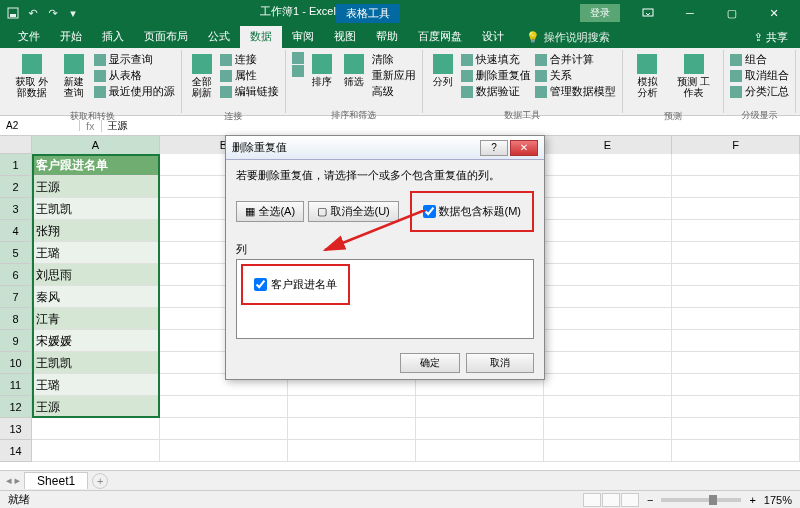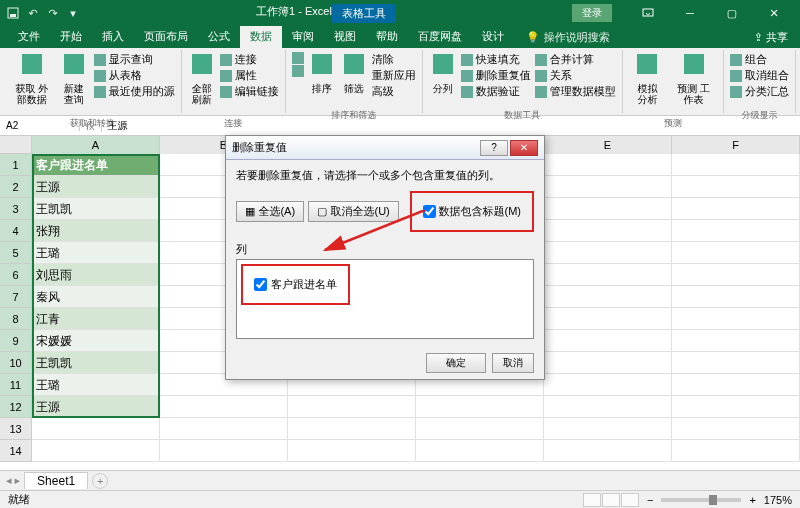--- a/index.html
+++ b/index.html
@@ -5,31 +5,31 @@
 *{margin:0;padding:0;box-sizing:border-box;font-family:"Microsoft YaHei",Arial,sans-serif;font-size:11px}
 body{background:#fff;width:800px;height:508px;overflow:hidden;position:relative}
 .titlebar{height:26px;background:#0d6f3e;display:flex;align-items:center;color:#fff;padding:0 6px}
 .qat{display:flex;gap:6px;align-items:center}
 .qat-ic{width:14px;height:14px;display:flex;align-items:center;justify-content:center;cursor:pointer;opacity:.9}
 .title-center{flex:1;text-align:center;display:flex;justify-content:center;}
 .title-txt{color:#fff;font-size:11px}
 .context-tab{background:#0369a1;padding:2px 10px}
 .win-btns{display:flex;gap:2px}
 .win-btn{width:40px;height:20px;display:flex;align-items:center;justify-content:center;cursor:pointer;color:#fff}
-.login-btn{background:#5aa574;padding:2px 10px;margin-right:16px;font-size:10px}
+.login-btn{background:#5aa574;padding:2px 10px;margin-right:8px;font-size:10px}
 .ribbon-tabs{height:22px;background:#0d6f3e;display:flex;color:#fff;padding-left:8px;align-items:stretch}
 .rtab{padding:3px 10px;cursor:pointer;font-size:11px}
 .rtab.active{background:#f0f0f0;color:#0d6f3e}
 .tell-me{margin-left:12px;display:flex;align-items:center;gap:4px;opacity:.9}
 .share{margin-left:auto;padding:3px 12px;display:flex;align-items:center;gap:3px}
 .ribbon{height:68px;background:#f0f0f0;border-bottom:1px solid #ccc;display:flex;padding:2px 4px}
 .rgroup{border-right:1px solid #d0d0d0;padding:2px 6px;display:flex;flex-direction:column;align-items:center;justify-content:space-between}
 .rgroup-body{display:flex;gap:4px;align-items:flex-start;flex:1}
 .rgroup-label{font-size:9px;color:#666;margin-top:10px}
-.rbig{display:flex;flex-direction:column;align-items:center;gap:9px;cursor:pointer;padding:2px 4px}
+.rbig{display:flex;flex-direction:column;align-items:center;gap:2px;cursor:pointer;padding:2px 4px}
 .rbig-ic{width:20px;height:20px;background:#4a8;display:inline-block}
 .rbig-lb{font-size:10px;text-align:center;line-height:11px}
 .rsmall{display:flex;flex-direction:column;gap:1px}
 .rsmall-item{display:flex;align-items:center;gap:3px;font-size:10px;cursor:pointer;white-space:nowrap}
 .rsmall-ic{width:12px;height:12px;background:#6a9;display:inline-block}
 .namebox{height:20px;background:#fff;border-bottom:1px solid #ccc;display:flex;align-items:center}
 .nb-cell{width:80px;padding:0 6px;border-right:1px solid #ccc;font-size:10px}
 .nb-fx{padding:0 6px;border-right:1px solid #ccc;color:#888;}
 .nb-formula{flex:1;padding:0 6px;font-size:10px}
 .grid-area{position:relative;height:352px;background:#fff;overflow:hidden}
@@ -465,21 +465,21 @@
     <div class="dlg-section-label">列</div>
     <div class="dlg-list">
       <span class="hilite" style="display:inline-block"><label class="dlg-list-item">
             <input type="checkbox" checked="" style="">
             <span>客户跟进名单</span>
           </label></span>
     </div>
   </div>
   <div class="dlg-footer">
     <div class="dlg-btn" style="width:60px;justify-content:center">确定</div>
-    <div class="dlg-btn" style="width:42px;justify-content:center">取消</div>
+    <div class="dlg-btn" style="width:68px;justify-content:center">取消</div>
   </div>
 </div>
 
 <svg class="arrow" width="120" height="60">
     <defs>
       <marker id="ah" markerWidth="10" markerHeight="10" refX="8" refY="3" orient="auto">
         <path d="M0,0 L0,6 L9,3 z" fill="#d22"></path>
       </marker>
     </defs>
     <line x1="110" y1="0" x2="10" y2="40" stroke="#d22" stroke-width="2.5" marker-end="url(#ah)"></line>

